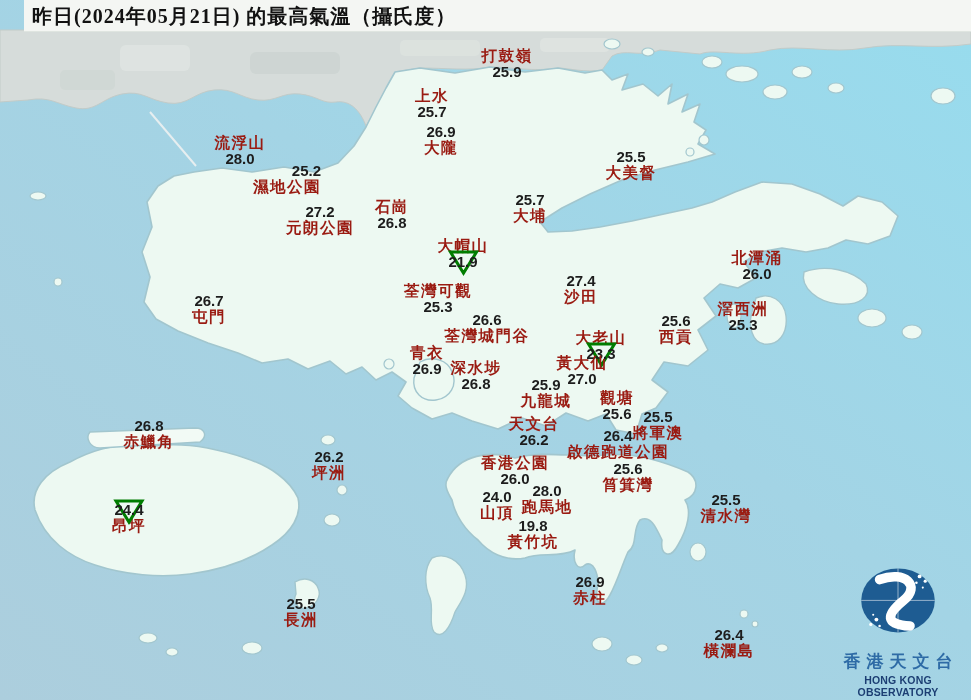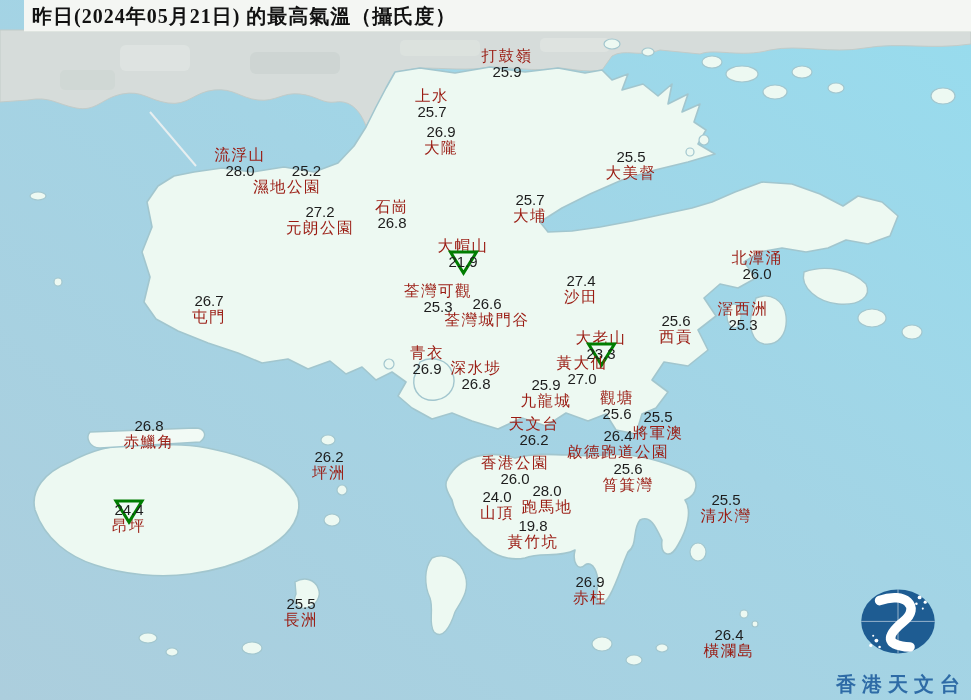--- a/index.html
+++ b/index.html
@@ -3,31 +3,31 @@
 <meta charset="utf-8">
 <style>
   html,body{margin:0;padding:0;background:#888;}
   .screen{position:relative;width:971px;height:700px;overflow:hidden;
           font-family:"Liberation Sans",sans-serif;background:#a6d2e2;}
   .map-svg{position:absolute;left:0;top:0;z-index:0;}
   .title-bar{position:absolute;left:0;top:0;width:971px;height:31px;z-index:5;
              background:#f4f6f3;border-bottom:1px solid #dfe5e0;margin-left:24px;}
   .title-text{position:absolute;left:8px;top:3px;font-family:"Liberation Serif",serif;
               font-size:20px;font-weight:bold;letter-spacing:1px;color:#121212;white-space:nowrap;}
-  .stations{position:absolute;left:0;top:0;width:971px;height:700px;z-index:3;}
+  .stations{position:absolute;left:0;top:0;width:971px;height:700px;z-index:3;font-weight:bold;}
   .station{position:absolute;transform:translateX(-50%);text-align:center;
            line-height:15.5px;white-space:nowrap;}
   .sname{display:block;font-family:"Liberation Serif",serif;font-size:15.5px;
          letter-spacing:1.5px;color:#9a1b12;}
   .twrap{display:block;position:relative;}
   .stemp{position:relative;z-index:2;font-family:"Liberation Sans",sans-serif;
          font-size:15px;color:#1d1d1d;}
   .marker{position:absolute;left:50%;top:50%;transform:translate(-50%,-46%);z-index:1;}
   .logo{position:absolute;right:4px;bottom:2px;width:138px;z-index:4;text-align:center;}
-  .logo-zh{font-family:"Liberation Serif",serif;font-size:20px;font-weight:bold;
+  .logo-zh{font-family:"Liberation Serif",serif;font-size:17px;font-weight:bold;
            letter-spacing:6px;color:#2e6ba6;margin-top:-2px;padding-left:6px;}
   .logo-en{font-family:"Liberation Sans",sans-serif;font-size:10.5px;font-weight:bold;
            letter-spacing:.2px;color:#1c3e73;margin-top:1px;}
 </style>
 </head>
 <body>
 
 <div class="screen">
 
   <svg class="map-svg" width="971" height="700" viewBox="0 0 971 700">
@@ -139,21 +139,21 @@
         <span class="twrap"><span class="stemp">25.9</span></span>
       </div>
       <div class="station" style="left: 432px; top: 88px;">
         <span class="sname">上水</span>
         <span class="twrap"><span class="stemp">25.7</span></span>
       </div>
       <div class="station" style="left: 441px; top: 124px;">
         <span class="twrap"><span class="stemp">26.9</span></span>
         <span class="sname">大隴</span>
       </div>
-      <div class="station" style="left: 240px; top: 147px;">
+      <div class="station" style="left: 240px; top: 135px;">
         <span class="sname">流浮山</span>
         <span class="twrap"><span class="stemp">28.0</span></span>
       </div>
       <div class="station" style="left: 287px; top: 163px; text-align: right;">
         <span class="twrap"><span class="stemp">25.2</span></span>
         <span class="sname">濕地公園</span>
       </div>
       <div class="station" style="left: 320px; top: 204px;">
         <span class="twrap"><span class="stemp">27.2</span></span>
         <span class="sname">元朗公園</span>
@@ -185,21 +185,21 @@
         <span class="sname">沙田</span>
       </div>
       <div class="station" style="left: 438px; top: 283px;">
         <span class="sname">荃灣可觀</span>
         <span class="twrap"><span class="stemp">25.3</span></span>
       </div>
       <div class="station" style="left: 209px; top: 293px;">
         <span class="twrap"><span class="stemp">26.7</span></span>
         <span class="sname">屯門</span>
       </div>
-      <div class="station" style="left: 487px; top: 296px;">
+      <div class="station" style="left: 487px; top: 312px;">
         <span class="twrap"><span class="stemp">26.6</span></span>
         <span class="sname">荃灣城門谷</span>
       </div>
       <div class="station" style="left: 676px; top: 313px;">
         <span class="twrap"><span class="stemp">25.6</span></span>
         <span class="sname">西貢</span>
       </div>
       <div class="station" style="left: 743px; top: 301px;">
         <span class="sname">滘西洲</span>
         <span class="twrap"><span class="stemp">25.3</span></span>
@@ -305,15 +305,16 @@
           <circle cx="99" cy="26" r="2"></circle>
         <circle cx="88" cy="28" r="1.6"></circle>
           <circle cx="96" cy="34" r="1.3"></circle>
         <circle cx="38" cy="74" r="2.4"></circle>
           <circle cx="31" cy="80" r="2"></circle>
         <circle cx="42" cy="82" r="1.6"></circle>
           <circle cx="34" cy="68" r="1.3"></circle>
       </g>
     </svg>
     <div class="logo-zh">香港天文台</div>
+    <div class="logo-en">HONG KONG OBSERVATORY</div>
   </div>
 
 </div>
 
 </body></html>

